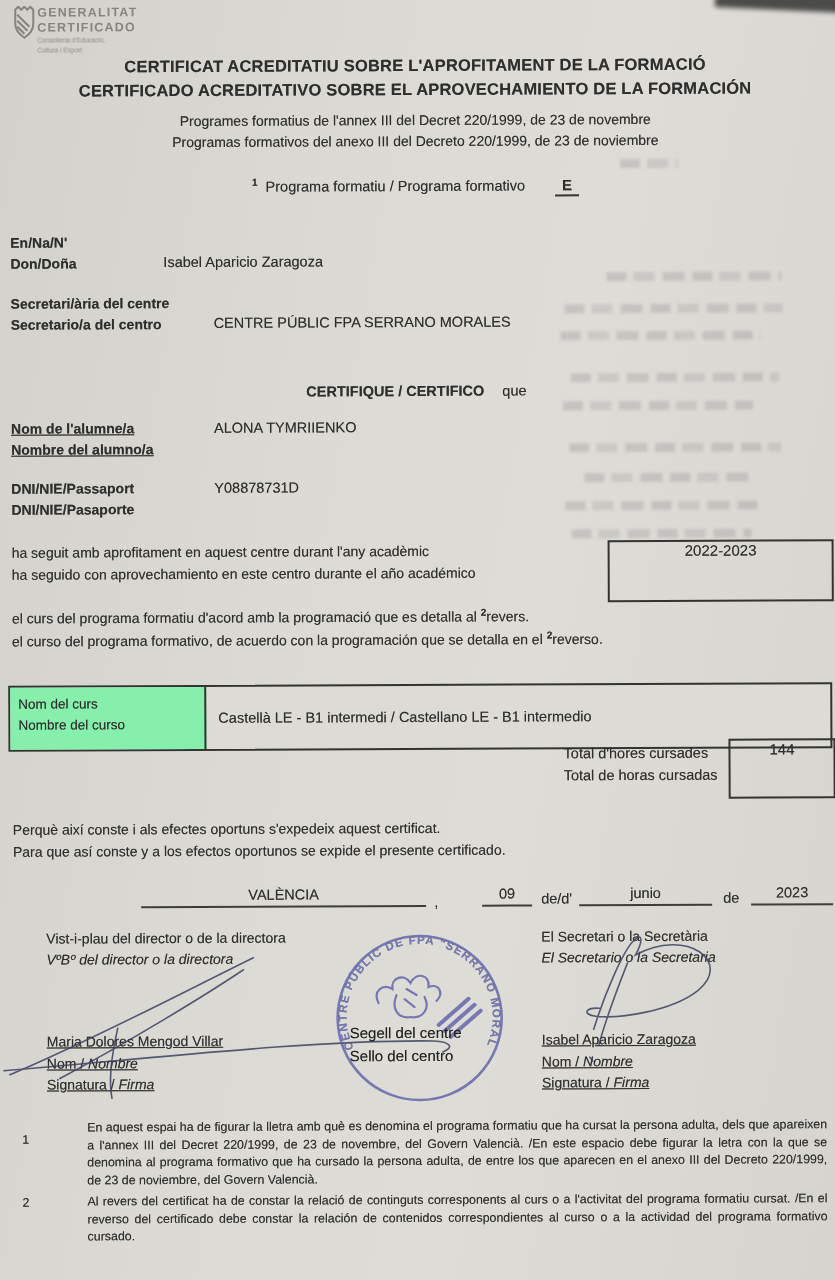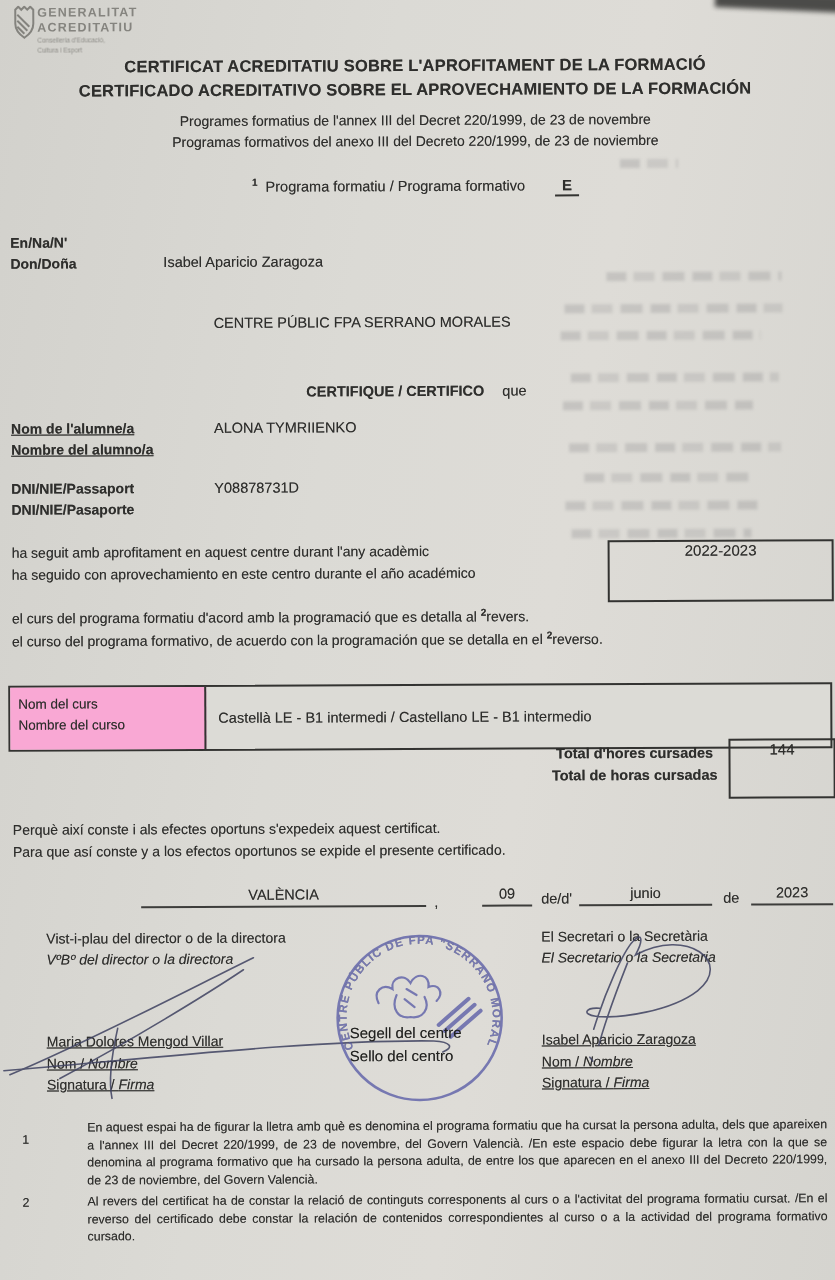--- a/index.html
+++ b/index.html
@@ -13,21 +13,21 @@
   .bd{font-weight:bold;}
   .it{font-style:italic;}
   sup{vertical-align:super;font-size:10px;font-weight:bold;}
   .title{font-size:16.5px;font-weight:bold;letter-spacing:.2px;line-height:1.45;}
   .subtitle{font-size:14px;line-height:1.5;}
   .lbl{font-size:14px;font-weight:bold;line-height:1.5;}
   .val{font-size:14.5px;}
   .plain{font-size:14px;line-height:1.55;}
   .box{position:absolute;border:2px solid #333331;display:flex;align-items:flex-start;justify-content:center;font-size:15px;}
   .ctable{position:absolute;left:8px;top:684px;width:820px;height:62px;border:2px solid #333331;display:flex;background:#dcdbd6;}
-  .clabel{width:178px;background:#f9a8d4;border-right:2px solid #333331;padding:7px 8px;font-size:13.5px;line-height:1.55;}
+  .clabel{width:178px;background:#86efac;border-right:2px solid #333331;padding:7px 8px;font-size:13.5px;line-height:1.55;}
   .cval{flex:1;display:flex;align-items:center;padding-left:12px;font-size:14.5px;}
   .dl{position:absolute;border-bottom:2px solid #3d3d3b;text-align:center;font-size:14.5px;padding-bottom:3px;}
   .fn{position:absolute;left:85px;width:740px;font-size:12.4px;line-height:1.42;text-align:justify;}
   .fnum{position:absolute;left:20px;font-size:12.5px;}
   .ghost{position:absolute;height:9px;filter:blur(1.5px);opacity:.5;pointer-events:none;
     background:repeating-linear-gradient(90deg,rgba(104,104,108,.42) 0 20px,transparent 20px 27px,rgba(104,104,108,.33) 27px 48px,transparent 48px 56px,rgba(104,104,108,.4) 56px 78px,transparent 78px 86px);}
   .corner{position:absolute;top:-7px;right:-10px;width:130px;height:17px;background:#3c3c3a;transform:rotate(2.6deg);filter:blur(2.5px);opacity:.9;}
   .logo-org{font-size:12.5px;font-weight:bold;letter-spacing:1.2px;color:#85847f;line-height:1.2;text-shadow:none;}
   .logo-small{font-size:6.5px;color:#8d8c87;line-height:1.5;filter:blur(.4px);text-shadow:none;}
   .underE{display:inline-block;border-bottom:2px solid #333331;padding:0 7px 1px;margin-left:26px;font-weight:bold;font-size:15px;}
@@ -43,21 +43,21 @@
 
   <div class="rot">
 
     <div class="abs" style="left:12px;top:4px;display:flex;">
       <svg width="28" height="36" viewBox="0 0 28 36">
         <path d="M6 4 l3 -3 3 3 3 -3 3 3 3 -3 3 3 v14 c0 8 -6 12 -9 14 c-3 -2 -9 -6 -9 -14 Z" fill="none" stroke="#84837e" stroke-width="2"></path>
         <path d="M8 9 L20 21 M8 15 L18 25 M8 21 L15 28" stroke="#84837e" stroke-width="2" fill="none"></path>
       </svg>
       <div>
         <div class="logo-org">GENERALITAT</div>
-        <div class="logo-org">ACREDITATIU</div>
+        <div class="logo-org">CERTIFICADO</div>
         <div class="logo-small">Conselleria d'Educació,</div>
         <div class="logo-small">Cultura i Esport</div>
       </div>
     </div>
 
     <div class="abs ctr title" style="top:54px;">
       <div>CERTIFICAT ACREDITATIU SOBRE L'APROFITAMENT DE LA FORMACIÓ</div>
       <div>CERTIFICADO ACREDITATIVO SOBRE EL APROVECHAMIENTO DE LA FORMACIÓN</div>
     </div>
 
@@ -71,20 +71,24 @@
       <span style="margin-left:4px;">Programa formatiu / Programa formativo</span>
       <span class="underE">E</span>
     </div>
 
     <div class="abs lbl" style="left:12px;top:231px;">
       <div>En/Na/N'</div>
       <div>Don/Doña</div>
     </div>
     <div class="abs val" style="left:165px;top:253px;">Isabel Aparicio Zaragoza</div>
 
+    <div class="abs lbl" style="left:12px;top:292px;">
+      <div>Secretari/ària del centre</div>
+      <div>Secretario/a del centro</div>
+    </div>
     <div class="abs val" style="left:215px;top:314px;">CENTRE PÚBLIC FPA SERRANO MORALES</div>
 
     <div class="abs ctr" style="top:383px;font-size:14.5px;">
       <span class="bd">CERTIFIQUE / CERTIFICO</span>
       <span style="margin-left:14px;">que</span>
     </div>
 
     <div class="abs lbl" style="left:12px;top:417px;text-decoration:underline;">
       <div>Nom de l'alumne/a</div>
       <div>Nombre del alumno/a</div>
@@ -113,21 +117,21 @@
     <div class="ctable">
       <div class="clabel">
         <div>Nom del curs</div>
         <div>Nombre del curso</div>
       </div>
       <div class="cval">
         <span>Castellà LE - B1 intermedi / Castellano LE - B1 intermedio</span>
       </div>
     </div>
 
-    <div class="abs" style="right:118px;top:744px;text-align:center;font-size:14.5px;line-height:1.5;font-weight:bold;">
+    <div class="abs" style="right:118px;top:744px;text-align:left;font-size:14.5px;line-height:1.5;">
       <div>Total d'hores cursades</div>
       <div>Total de horas cursadas</div>
     </div>
     <div class="box" style="left:728px;top:740px;width:103px;height:56px;">
       <span>144</span>
     </div>
 
     <div class="abs plain" style="left:12px;top:818px;width:790px;">
       <div>Perquè així conste i als efectes oportuns s'expedeix aquest certificat.</div>
       <div>Para que así conste y a los efectos oportunos se expide el presente certificado.</div>

